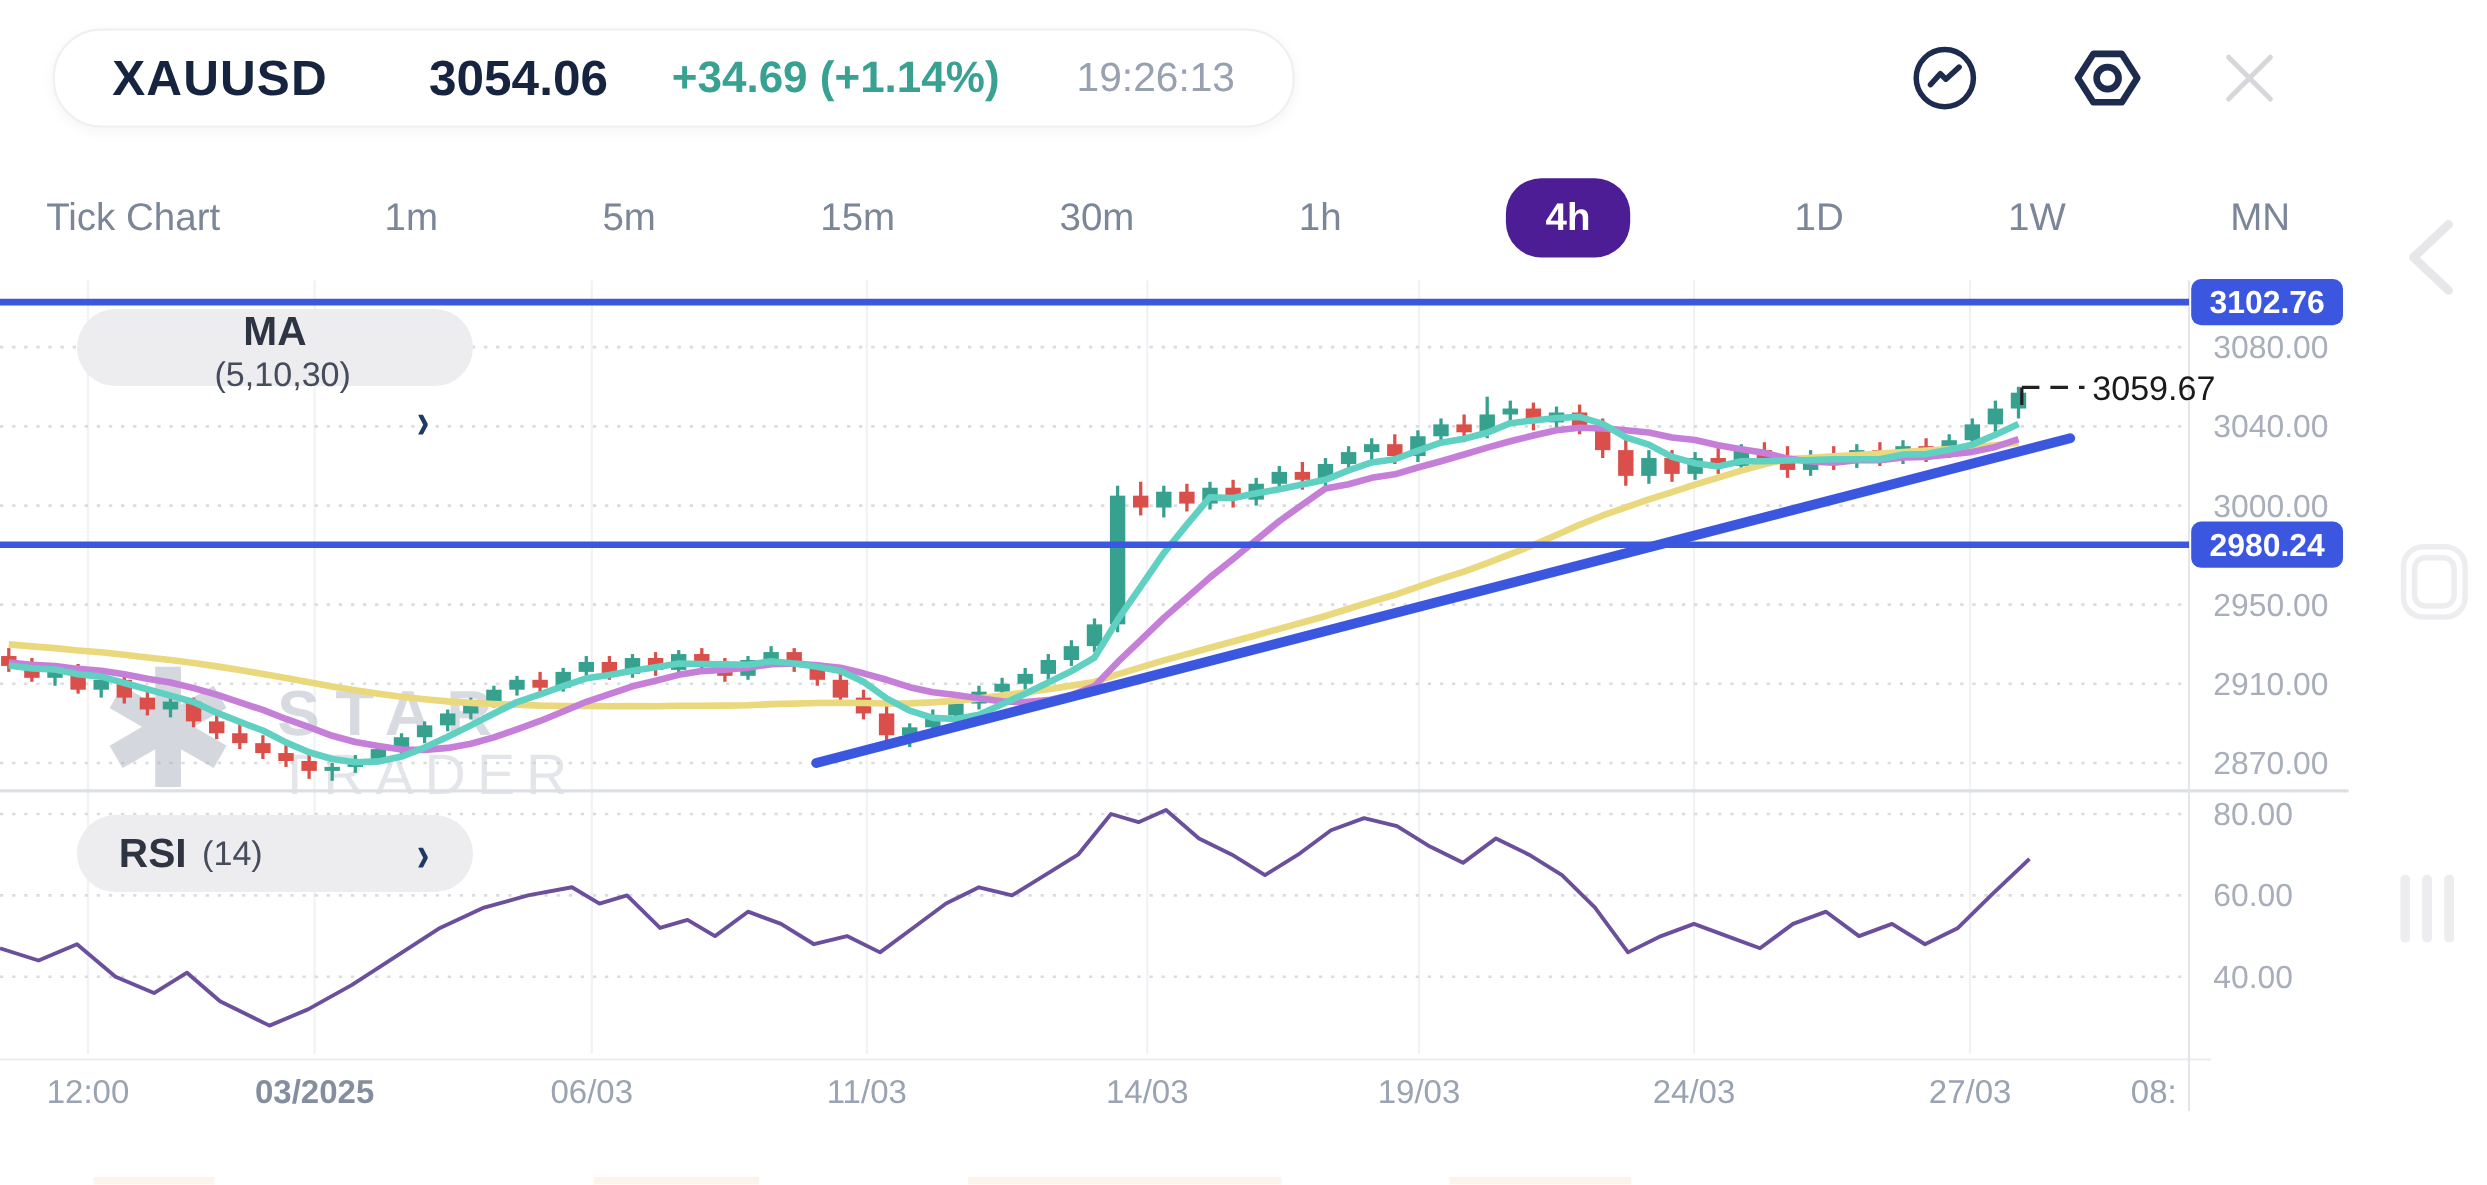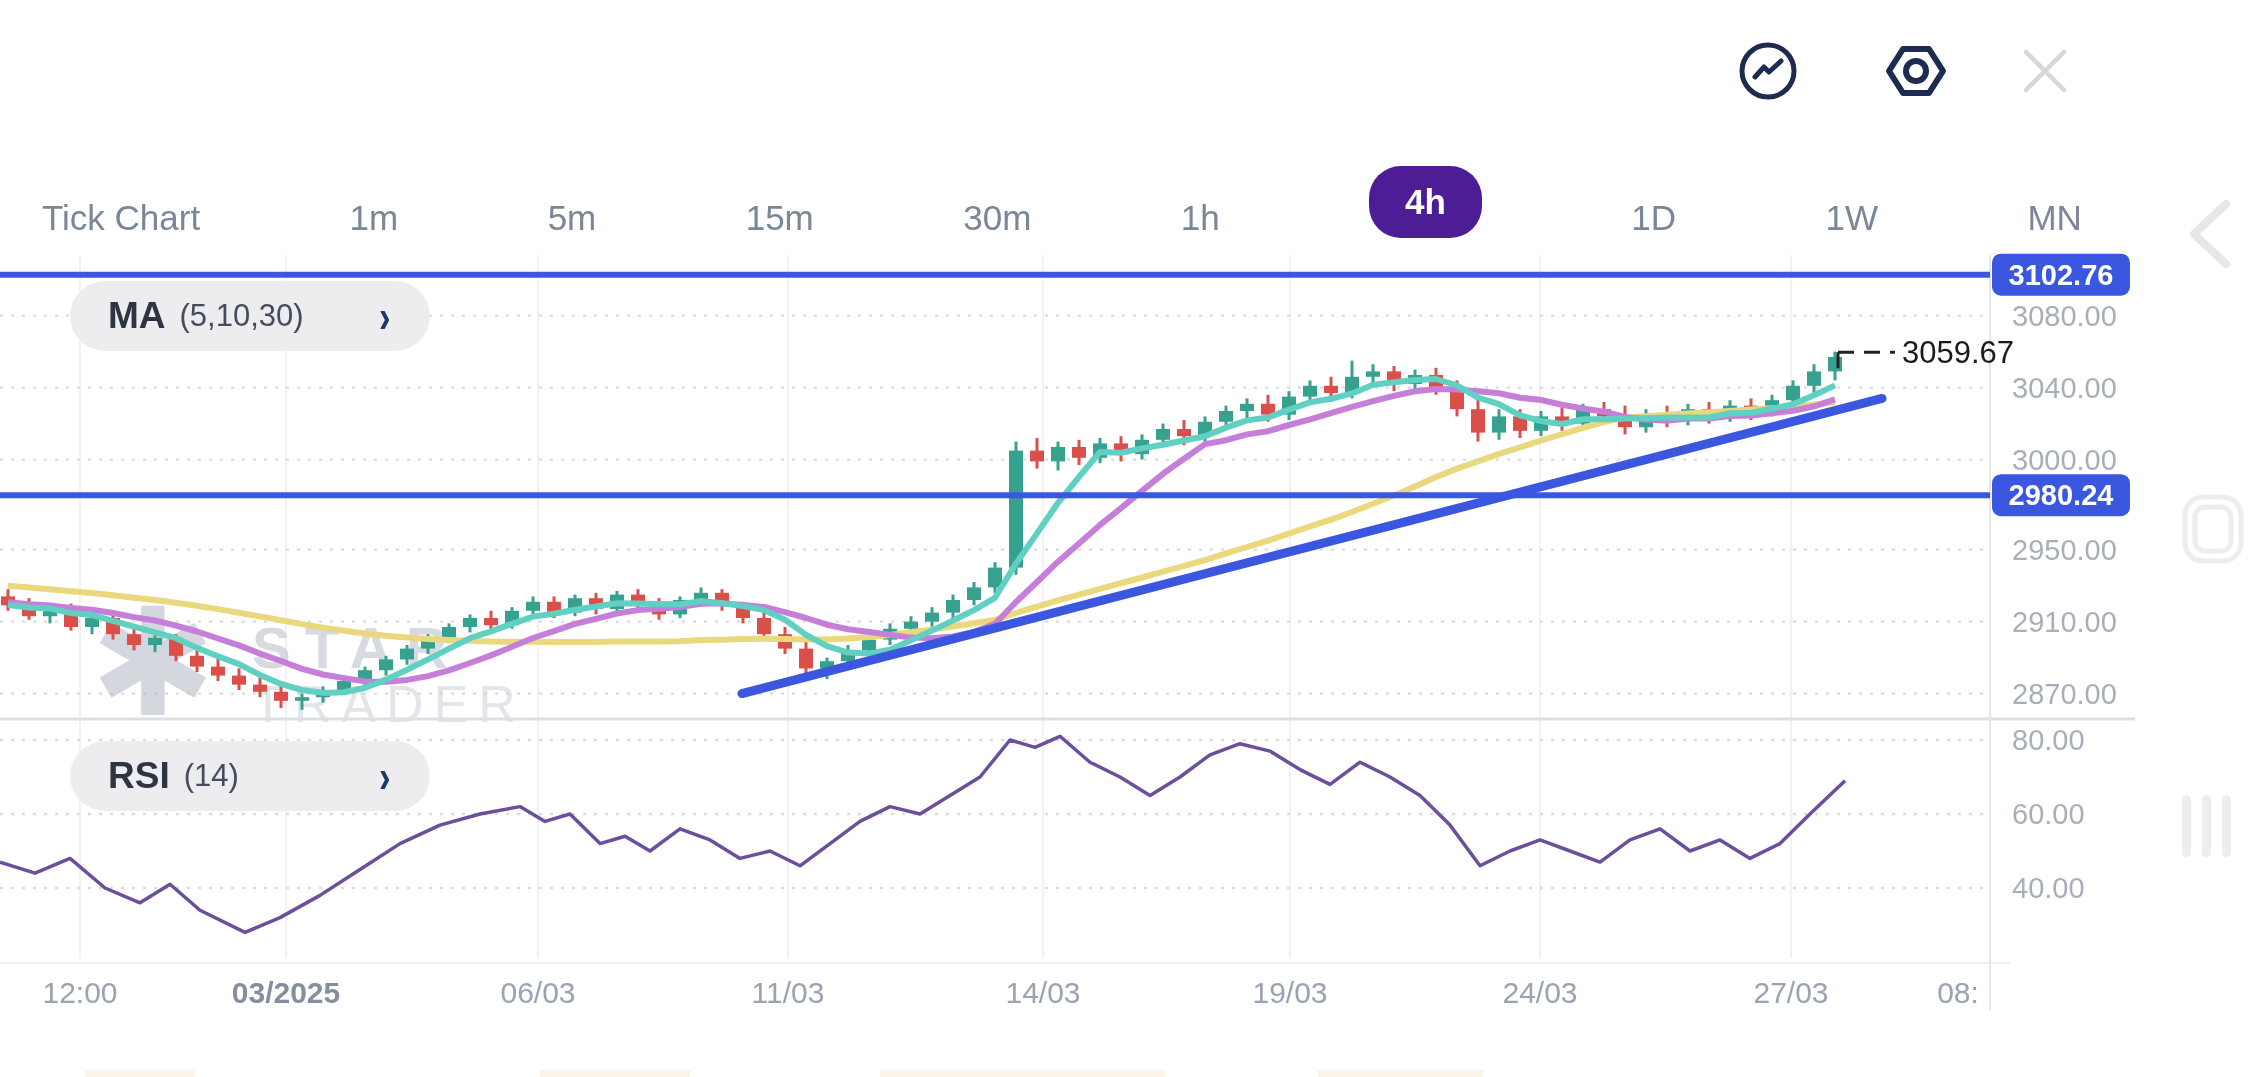--- a/index.html
+++ b/index.html
@@ -9,33 +9,33 @@
   .symbol-pill{position:absolute;left:48px;top:26px;height:86px;border-radius:44px;
        border:2px solid #f0f0f3;box-shadow:0 3px 12px rgba(20,30,60,.05);background:#fff;
        display:flex;align-items:center;padding:0 52px;z-index:6;}
   .sym{font-size:45px;font-weight:bold;color:#16243f;letter-spacing:1px;}
   .price{font-size:45px;font-weight:bold;color:#16243f;margin-left:92px;}
   .chg{font-size:40px;font-weight:bold;color:#38a191;margin-left:58px;}
   .time{font-size:37px;color:#98a1b0;margin-left:70px;}
   .icon-btn{position:absolute;top:40px;width:62px;height:62px;z-index:6;cursor:pointer;}
   
   .tabs{position:absolute;left:42px;top:158px;width:2040px;height:80px;display:flex;
-        justify-content:space-between;align-items:flex-end;z-index:6;}
+        justify-content:space-between;align-items:center;z-index:6;}
   .tab{font-size:35px;color:#7b8698;cursor:pointer;white-space:nowrap;}
   .tab.active{background:#4c1d95;color:#fff;font-weight:bold;border-radius:32px;
         padding:16px 36px;}
   
   .ind-btn{position:absolute;left:70px;width:360px;height:70px;background:#ededef;
         border-radius:35px;display:flex;align-items:center;padding:0 38px;box-sizing:border-box;
         z-index:5;cursor:pointer;}
   .ind-name{font-size:37px;font-weight:bold;color:#2e3442;}
   .ind-params{font-size:31px;color:#454c5c;margin-left:14px;text-align:center;}
   .ind-chev{margin-left:auto;font-size:46px;font-weight:bold;color:#1d3a66;line-height:1;
         transform:scaleX(.75);}
-  #ma-btn{top:281px;} #rsi-btn{top:741px;}
+  #ma-btn{top:281px;flex-direction:column;} #rsi-btn{top:741px;}
   
   #chart{position:absolute;left:0;top:0;z-index:1;}
   
   .edge{position:absolute;z-index:6;}
   
   .strip{position:absolute;bottom:0;height:7px;background:#fbf5e9;z-index:2;}
 </style>
 </head>
 <body>
 
@@ -286,20 +286,26 @@
         <text x="1791" y="1003" font-size="30" text-anchor="middle" fill="#9aa3b1" font-weight="normal" font-family="&quot;Liberation Sans&quot;,sans-serif">27/03</text>
         <text x="1958" y="1003" font-size="30" text-anchor="middle" fill="#9aa3b1" font-weight="normal" font-family="&quot;Liberation Sans&quot;,sans-serif">08:</text>
       </g>
       <g>
         <line x1="1838" y1="368.19399999999985" x2="1838" y2="352.19399999999985" stroke="#222" stroke-width="3"></line>
         <line x1="1838" y1="352.19399999999985" x2="1895" y2="352.19399999999985" stroke="#222" stroke-width="3" stroke-dasharray="16 10"></line>
         <text x="1902" y="363.19399999999985" font-size="31" fill="#1a1a1a" font-family="&quot;Liberation Sans&quot;,sans-serif">3059.67</text>
       </g>
     </svg>
 
+  <div class="symbol-pill">
+    <span class="sym">XAUUSD</span>
+    <span class="price">3054.06</span>
+    <span class="chg">+34.69 (+1.14%)</span>
+    <span class="time">19:26:13</span>
+  </div>
 
   <div class="icon-btn" style="left:1737px;">
     <svg width="62" height="62" viewBox="0 0 62 62">
       <circle cx="31" cy="31" r="26" fill="none" stroke="#1c2b4e" stroke-width="5"></circle>
       <polyline points="18,37 27,27 32,32 44,21" fill="none" stroke="#1c2b4e" stroke-width="5" stroke-linecap="round" stroke-linejoin="round"></polyline>
     </svg>
   </div>
   <div class="icon-btn" style="left:1885px;">
     <svg width="62" height="62" viewBox="0 0 62 62">
       <polygon points="18,9 44,9 58,31 44,53 18,53 4,31" fill="none" stroke="#1c2b4e" stroke-width="6" stroke-linejoin="round"></polygon>

